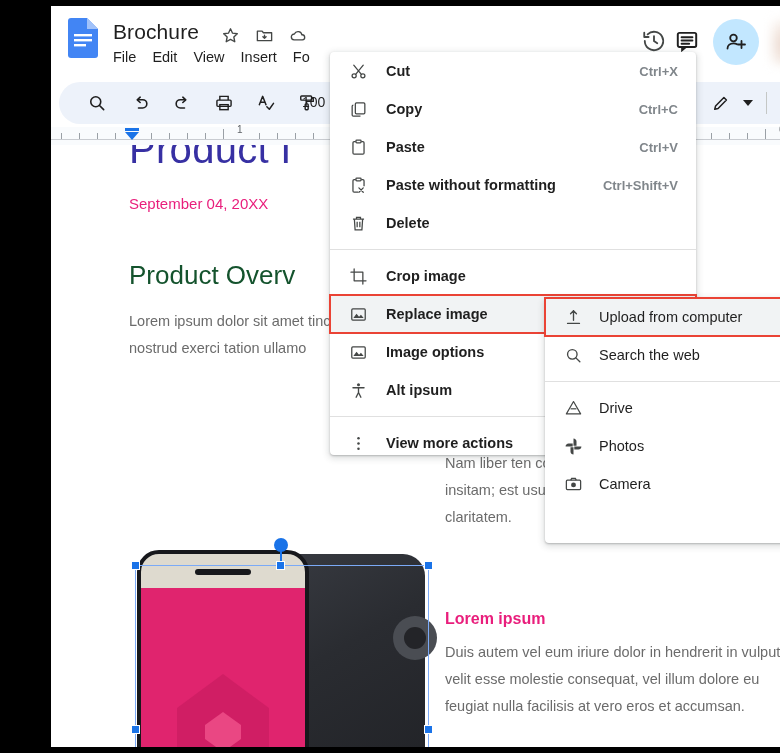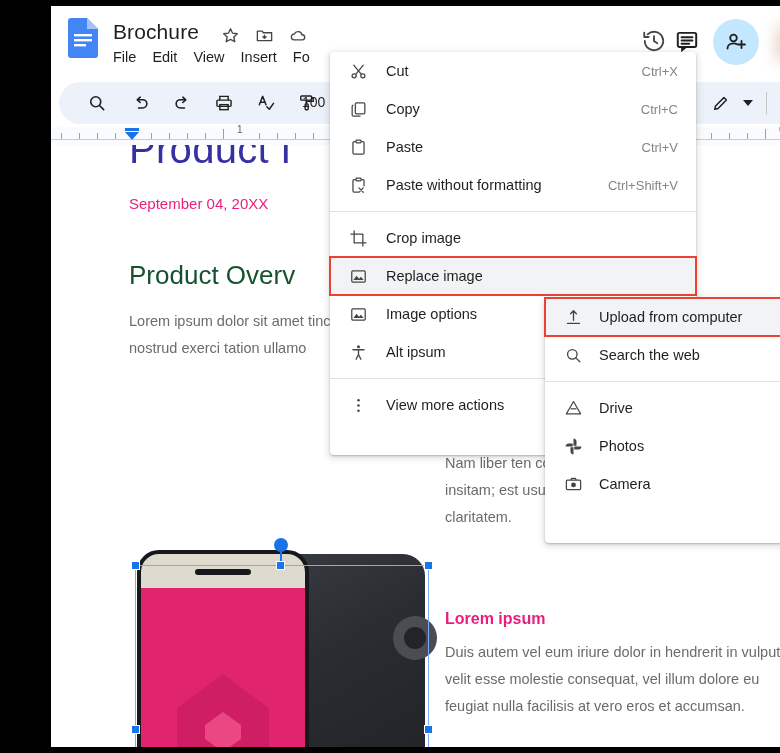--- a/index.html
+++ b/index.html
@@ -212,20 +212,21 @@
   #rot-knob { position: absolute; left: 139px; top: -10px; width: 14px; height: 14px; border-radius: 50%; background: #1a73e8; cursor: pointer; }
 
   
   #ctxmenu {
     position: absolute; left: 279px; top: 46px;
     width: 366px; height: 403px;
     background: #ffffff;
     box-shadow: 0 2px 6px 2px rgba(60,64,67,.15), 0 1px 2px rgba(60,64,67,.3);
     border-radius: 4px;
     z-index: 40;
+    font-weight: bold;
   }
   .mi {
     position: relative; height: 38px;
     display: flex; align-items: center;
     padding-left: 18px; cursor: pointer;
   }
   .mi .mi-icon {
     width: 20px; height: 20px; color: #444746; flex: 0 0 20px;
     display: flex; align-items: center; justify-content: center;
   }
@@ -504,20 +505,31 @@
           <path d="M8.5 4.5H6.5A1.5 1.5 0 0 0 5 6v13a1.5 1.5 0 0 0 1.5 1.5h5"></path>
           <path d="M15.5 4.5h2A1.5 1.5 0 0 1 19 6v7"></path>
           <rect x="8.8" y="2.6" width="6.4" height="3.6" rx="1"></rect>
           <path d="M12.5 15l5.5 5.5M18 15l-5.5 5.5" stroke-linecap="round"></path>
         </svg>
       </span>
       <span class="mi-label">Paste without formatting</span>
       <span class="mi-accel">Ctrl+Shift+V</span>
     </div>
 
+    <div class="mi">
+      <span class="mi-icon">
+        <svg viewBox="0 0 24 24" width="19" height="19" fill="none" stroke="#444746" stroke-width="1.6">
+          <path d="M5 6.5h14M9.5 6.5V4.2h5v2.3"></path>
+          <path d="M6.8 6.5 7.7 20h8.6l.9-13.5"></path>
+          <path d="M10.3 9.8v6.8M13.7 9.8v6.8"></path>
+        </svg>
+      </span>
+      <span class="mi-label">Delete</span>
+      <span class="mi-accel"></span>
+    </div>
 
     <div class="mi-divider"></div>
 
     <div class="mi" id="ctx-group-2">
       <span class="mi-icon">
         <svg viewBox="0 0 24 24" width="19" height="19" fill="none" stroke="#444746" stroke-width="1.6">
           <path d="M6.5 2.5v15h15M2.5 6.5h15v15" stroke-linecap="round" stroke-linejoin="round"></path>
         </svg>
       </span>
       <span class="mi-label">Crop image</span>

